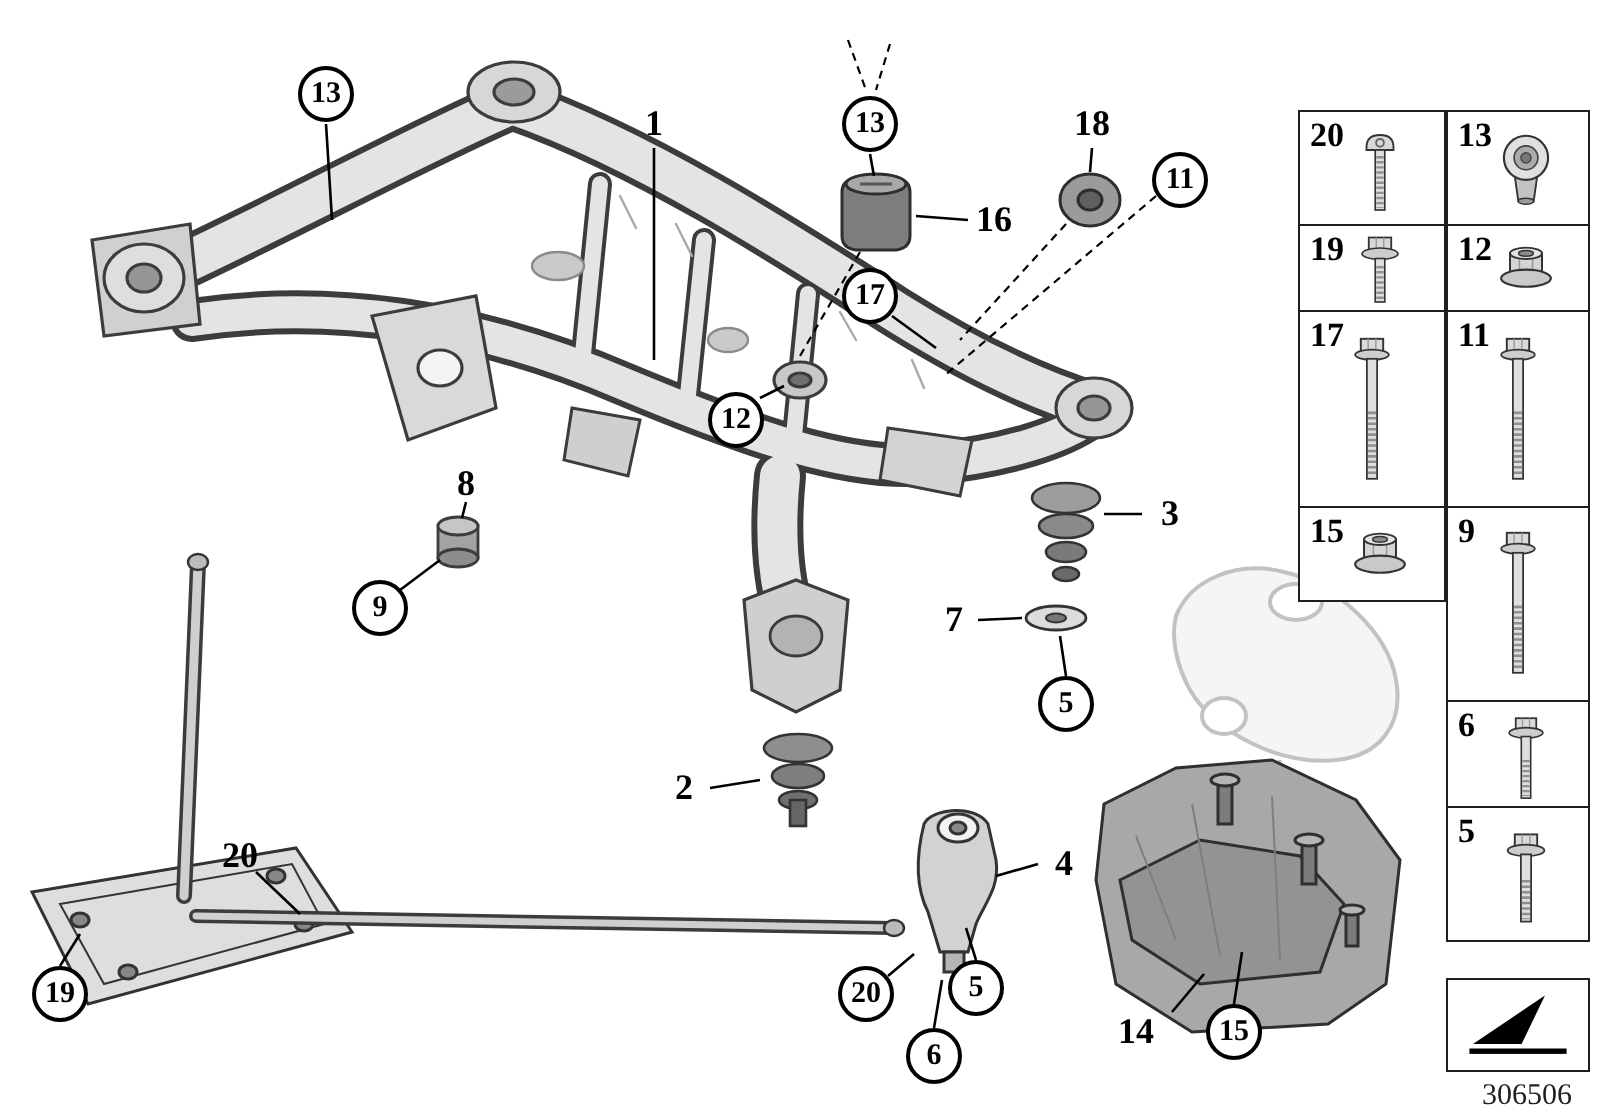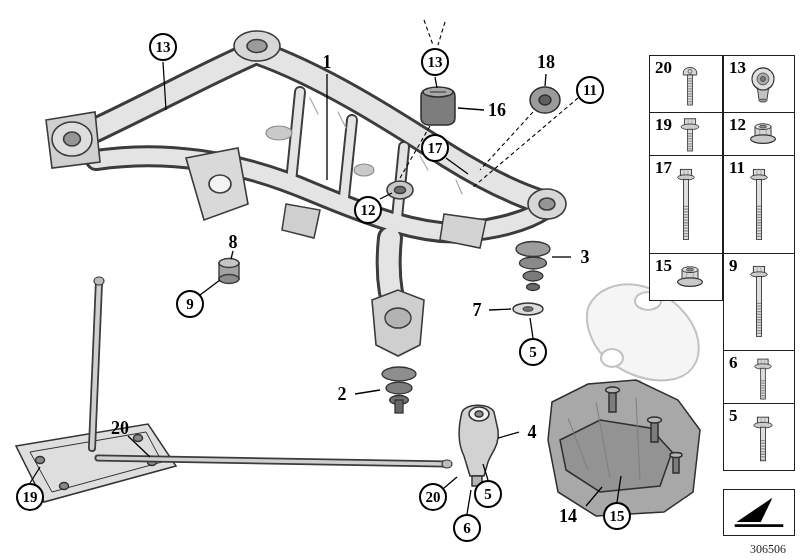--- a/index.html
+++ b/index.html
@@ -10,21 +10,21 @@
   #callout-layer { position:absolute; left:0; top:0; width:800px; height:560px; pointer-events:none; }
   .callout { position:absolute; transform:translate(-50%,-50%); font-weight:bold; color:#000;
              pointer-events:auto; text-align:center; }
   .callout.plain { font-size:18px; }
   .callout.circled { width:28px; height:28px; border:2px solid #000; border-radius:50%;
                      background:#fff; font-size:15px; line-height:24px; }
   .legend-cell { position:absolute; border:1.5px solid #1f1f1f; background:#fff; }
   .cellnum { position:absolute; top:2px; left:5px; font-weight:bold; font-size:17px; color:#000; }
   .cellicon { position:absolute; left:55%; top:55%; transform:translate(-50%,-50%); }
   .cellicon.tall { left:50%; top:50%; }
-  #diagram-number { position:absolute; right:14px; bottom:3px; font-size:12px; color:#1f1f1f; }
+  #diagram-number { position:absolute; right:14px; bottom:3px; font-size:15px; color:#1f1f1f; }
 </style>
 </head>
 <body>
 
 <div id="page">
 
   <svg width="0" height="0" style="position:absolute" aria-hidden="true">
     <defs>
       <symbol id="sym-long-bolt" viewBox="0 0 40 92">
         <rect x="13" y="1.5" width="14" height="8.5" fill="#dadada" stroke="#333" stroke-width="1.2"></rect>

